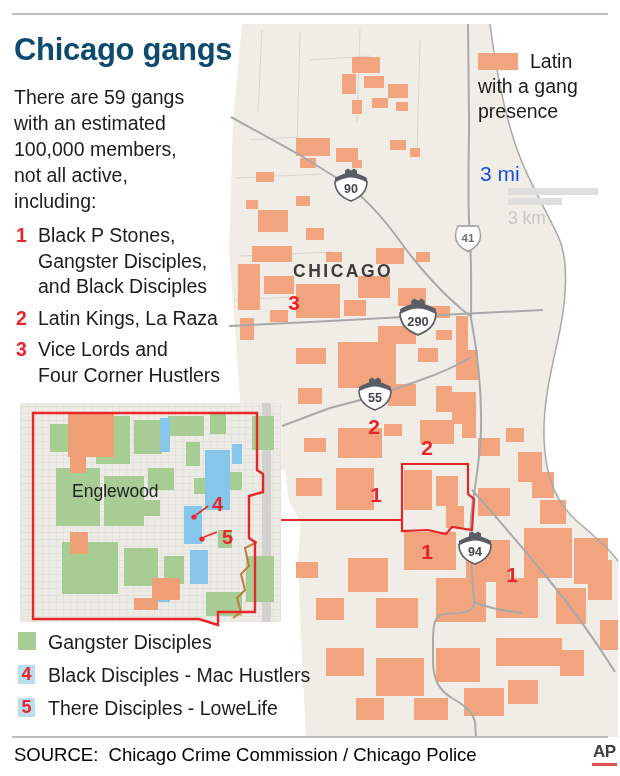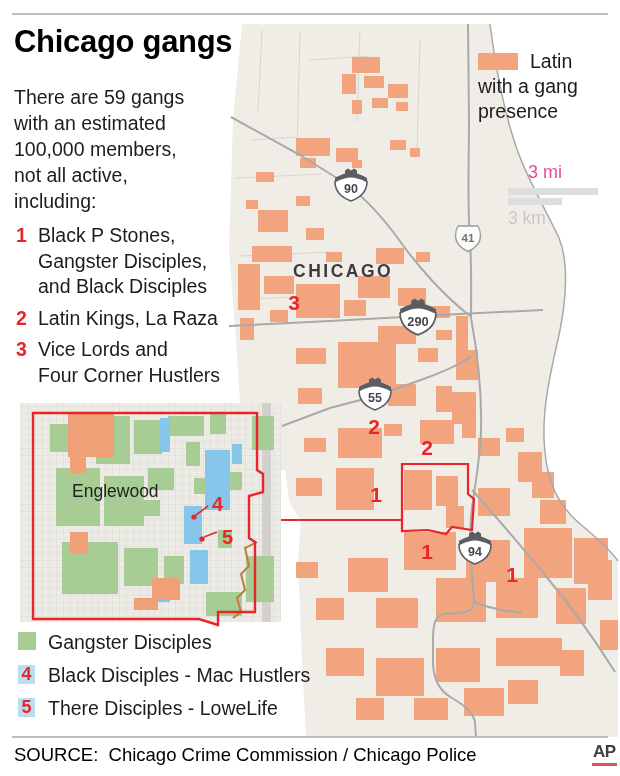--- a/index.html
+++ b/index.html
@@ -1,28 +1,28 @@
 <!DOCTYPE html>
 <html><head>
 <meta charset="utf-8">
 <style>
   html,body{margin:0;padding:0;background:#fff;}
   .canvas{position:relative;width:620px;height:776px;background:#ffffff;overflow:hidden;
           font-family:"Liberation Sans",sans-serif;color:#1c1c1c;}
   .abs{position:absolute;}
   .rule{position:absolute;left:12px;width:596px;height:2px;background:#bdbdbd;}
-  #page-title{left:14px;top:24px;font-size:31px;font-weight:bold;letter-spacing:-0.3px;color:#000000;}
+  #page-title{left:14px;top:32px;font-size:31px;font-weight:bold;letter-spacing:-0.3px;color:#0c4a6e;}
   #intro-text{left:14px;top:84px;width:215px;font-size:19.5px;line-height:26px;white-space:pre-line;}
   #gang-list{left:16px;top:223px;width:230px;}
   .gang-item{display:flex;margin-bottom:6px;}
   .gang-num{flex:none;width:22px;font-size:19.5px;line-height:25.5px;font-weight:bold;color:#e8262a;}
   .gang-text{font-size:19.5px;line-height:25.5px;white-space:pre-line;}
   #area-legend{left:478px;top:49px;width:134px;font-size:19.5px;line-height:25px;}
   #area-swatch{float:left;width:40px;height:17px;margin:4px 12px 2px 0;background:#F2A47E;}
-  #scale-mi{left:528px;top:162px;font-size:18px;color:#ec4899;}
+  #scale-mi{left:480px;top:162px;font-size:21px;color:#1d4ed8;}
   #scale-bar-mi{left:508px;top:188px;width:90px;height:7px;background:#dedede;}
   #scale-bar-km{left:508px;top:198px;width:54px;height:7px;background:#dedede;}
   #scale-km{left:508px;top:208px;font-size:17.5px;color:#c8c8c8;}
   #inset-legend{left:18px;top:632px;}
   .legend-row{display:flex;align-items:flex-start;margin-bottom:13px;}
   .sw{flex:none;width:18px;height:18px;margin-right:12px;}
   .sw-num{flex:none;width:17px;height:19px;margin-right:13px;text-align:center;
           font-size:18px;line-height:19px;font-weight:bold;color:#e8262a;}
   .legend-label{font-size:19.5px;line-height:20px;}
   #source-line{left:14px;top:744px;font-size:18.5px;color:#000000;white-space:pre;}

